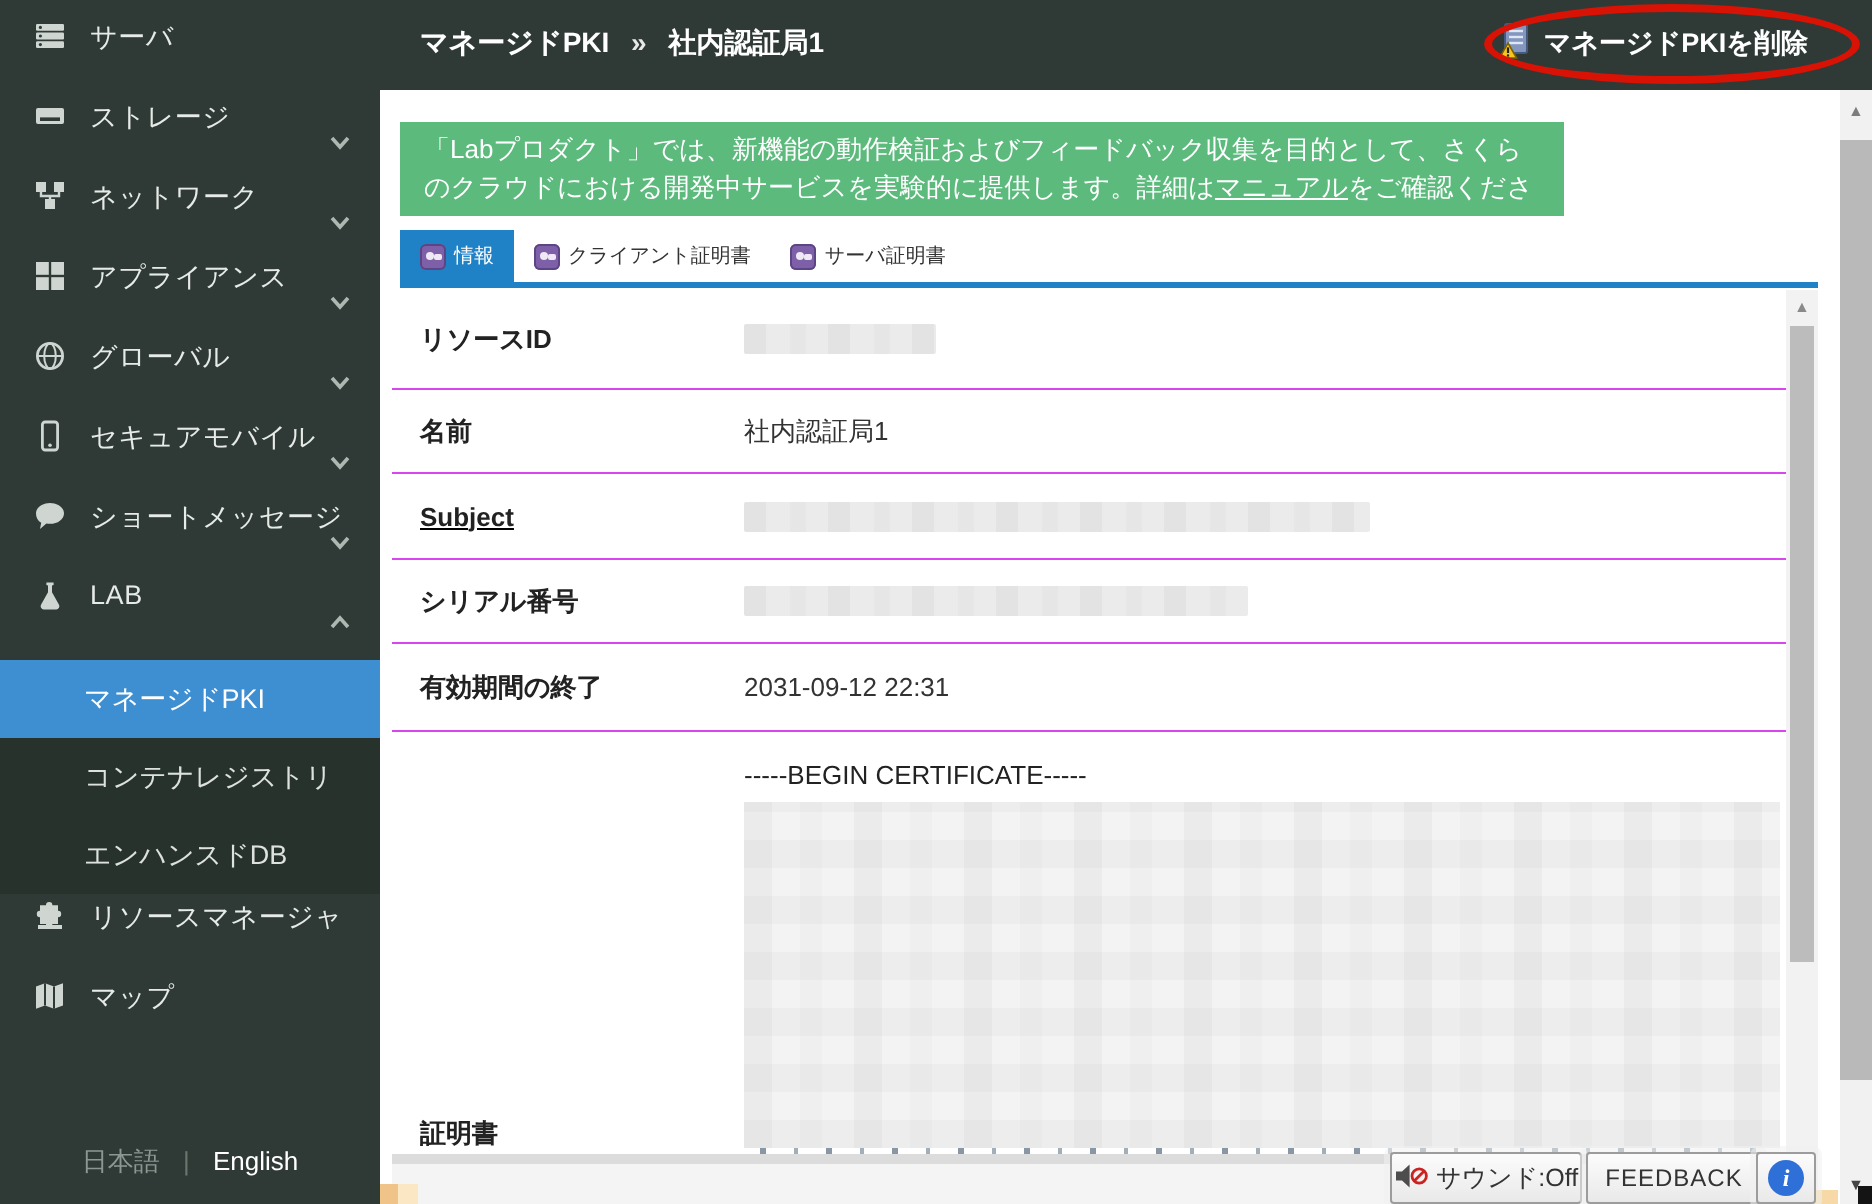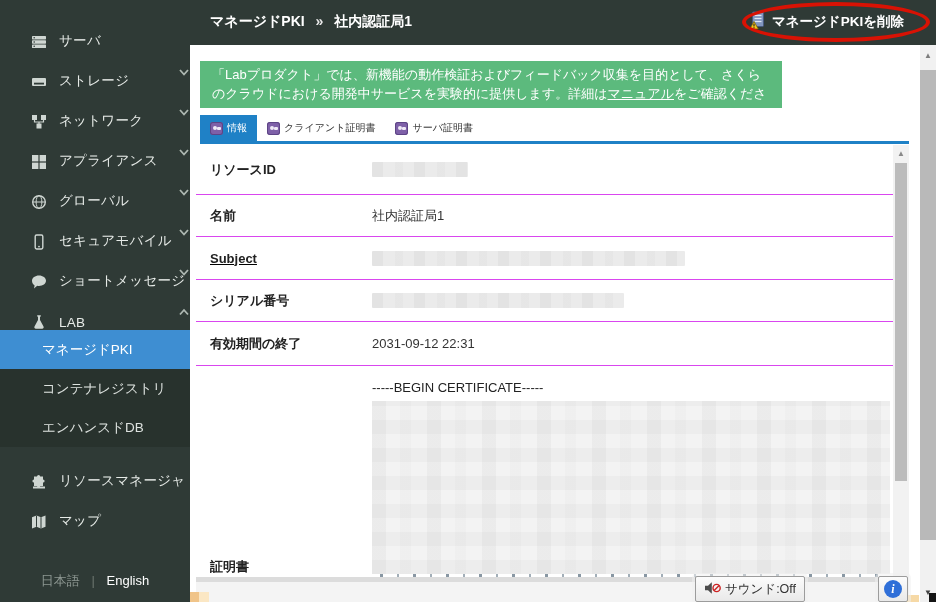--- a/index.html
+++ b/index.html
@@ -2,22 +2,22 @@
 <html><head>
 <meta charset="utf-8">
 <style>
   * { margin:0; padding:0; box-sizing:border-box; }
   html,body { width:936px; height:602px; overflow:hidden; background:#fff;
     font-family:"Liberation Sans","DejaVu Sans",sans-serif; }
   .stage { position:relative; width:936px; height:602px; background:#fff; overflow:hidden; }
 
   
   .sidebar { position:absolute; left:0; top:0; width:190px; height:602px; background:#2f3a36; z-index:3; }
-  .nav-item { position:absolute; left:0; width:190px; height:40px; display:flex; align-items:flex-end;
-    padding-left:17px; cursor:pointer;margin-left:14px; }
+  .nav-item { position:absolute; left:0; width:190px; height:40px; display:flex; align-items:flex-start;
+    padding-left:17px; cursor:pointer; }
   .nav-item .ico { width:16px; height:16px; margin-right:12px; flex:0 0 16px; display:flex; align-items:center; justify-content:center; }
   .nav-item .lbl { color:#e7ebe8; font-size:13.5px; letter-spacing:.3px; }
   .nav-item .chev { position:absolute; right:14px; top:50%; margin-top:-6px; width:12px; height:12px; }
   .submenu { position:absolute; left:0; top:330px; width:190px; height:117px; background:#28322d; }
   .sub-item { height:39px; display:flex; align-items:center; padding-left:42px; color:#dde2df;
     font-size:13.5px; cursor:pointer; }
   .sub-item.active { background:#3e8ed2; color:#ffffff; }
   .lang { position:absolute; left:0; bottom:12px; width:190px; text-align:center; font-size:13px; }
   .lang .jp { color:#8d9792; cursor:pointer; }
   .lang .dv { color:#6c766f; margin:0 8px; }
@@ -86,21 +86,21 @@
   .h-strip { position:absolute; left:196px; top:577px; width:697px; height:5px; background:#dcdcdc; }
   .bottom-bg { position:absolute; left:196px; top:582px; width:697px; height:20px; background:#f4f4f4; }
   .accent-left { position:absolute; left:190px; top:592px; width:19px; height:10px;
     background:linear-gradient(90deg,#f0c489 0 9px,#fbe7c4 9px); z-index:3; }
   .accent-right { position:absolute; left:903px; top:595px; width:16px; height:7px; background:#f6d9a6; z-index:3; }
 
   
   .fbtn { position:absolute; top:576px; height:26px; background:linear-gradient(#fcfcfc,#e9e9e9);
     border:1px solid #9c9c9c; border-radius:2px; display:flex; align-items:center; justify-content:center;
     font-size:12.5px; color:#333; cursor:pointer; z-index:6; box-shadow:0 0 0 3px rgba(240,240,240,.55); }
-  .btn-sound { left:695px; width:110px; gap:4px; }
+  .btn-sound { left:695px; width:96px; gap:4px; }
   .btn-feedback { left:793px; width:88px; font-size:12px; letter-spacing:.5px; }
   .btn-info { left:878px; width:30px; }
   .info-circle { width:18px; height:18px; border-radius:50%; background:#2f6fd8; color:#fff;
     font-family:"Liberation Serif","DejaVu Serif",serif; font-style:italic; font-weight:bold;
     font-size:12px; display:flex; align-items:center; justify-content:center; }
 </style>
 </head>
 <body>
 
 <div class="stage">
@@ -375,17 +375,20 @@
   <div class="fbtn btn-sound">
     <span>
       <svg width="17" height="14" viewBox="0 0 17 14">
           <path fill="#4d4d4d" d="M1 4.7h3l3.8-3.4v11.4L4 9.3H1z"></path>
           <circle cx="12.6" cy="7" r="3.6" fill="none" stroke="#cc2222" stroke-width="1.4"></circle>
           <line x1="10.1" y1="9.5" x2="15.1" y2="4.5" stroke="#cc2222" stroke-width="1.4"></line>
         </svg>
     </span>
     <span>サウンド:Off</span>
   </div>
+  <div class="fbtn btn-feedback">
+    <span>FEEDBACK</span>
+  </div>
   <div class="fbtn btn-info">
     <span class="info-circle">i</span>
   </div>
 
 </div>
 
 </body></html>

